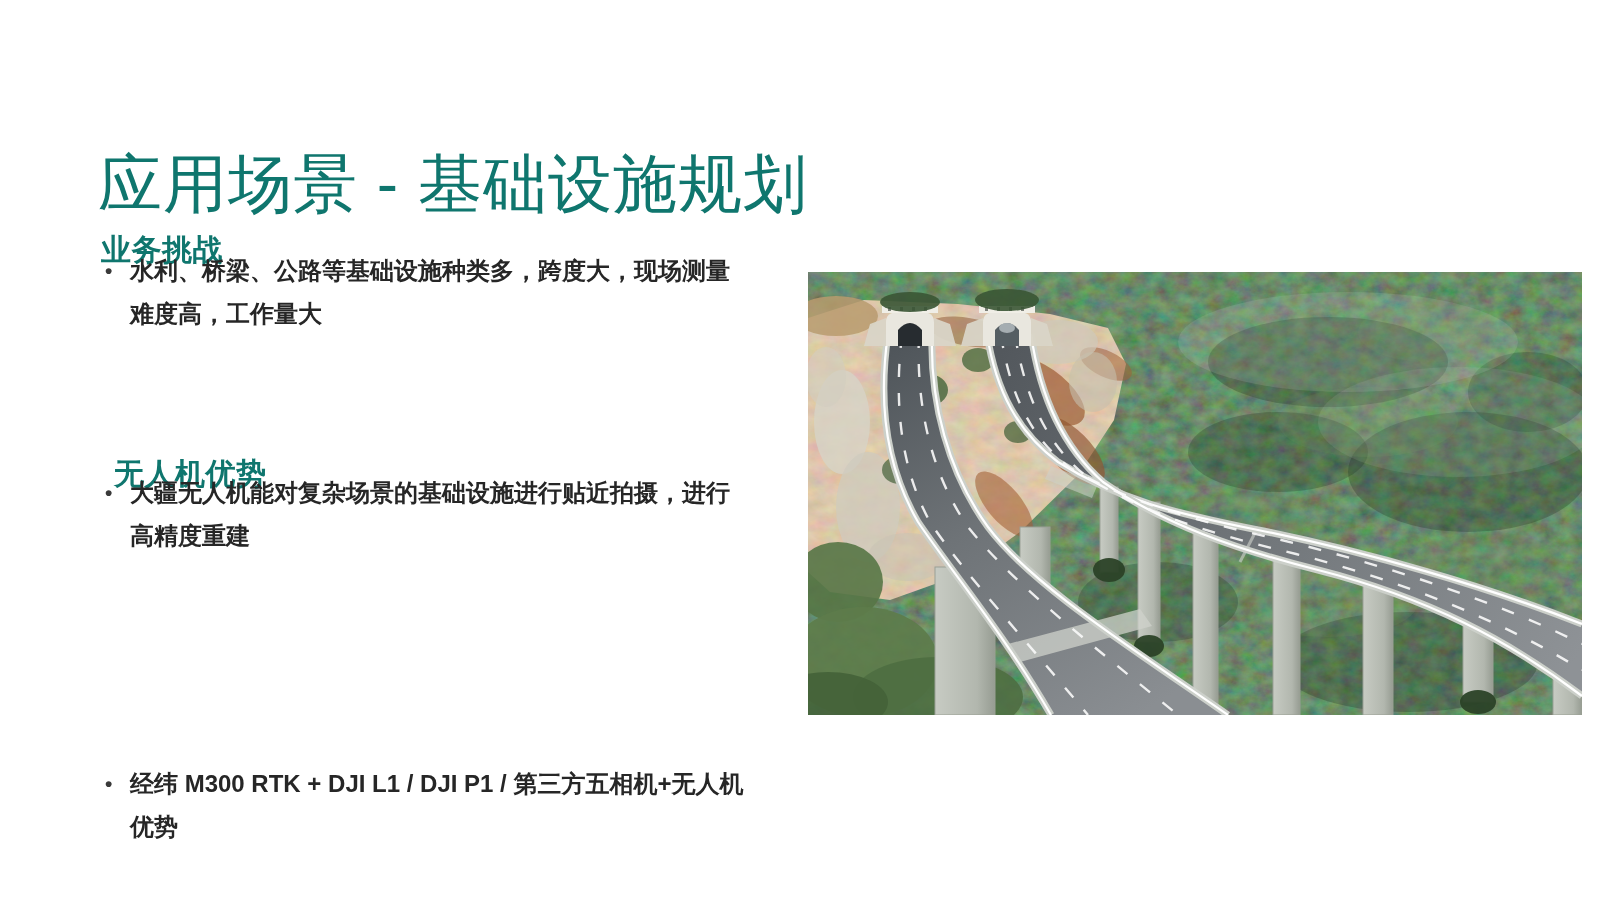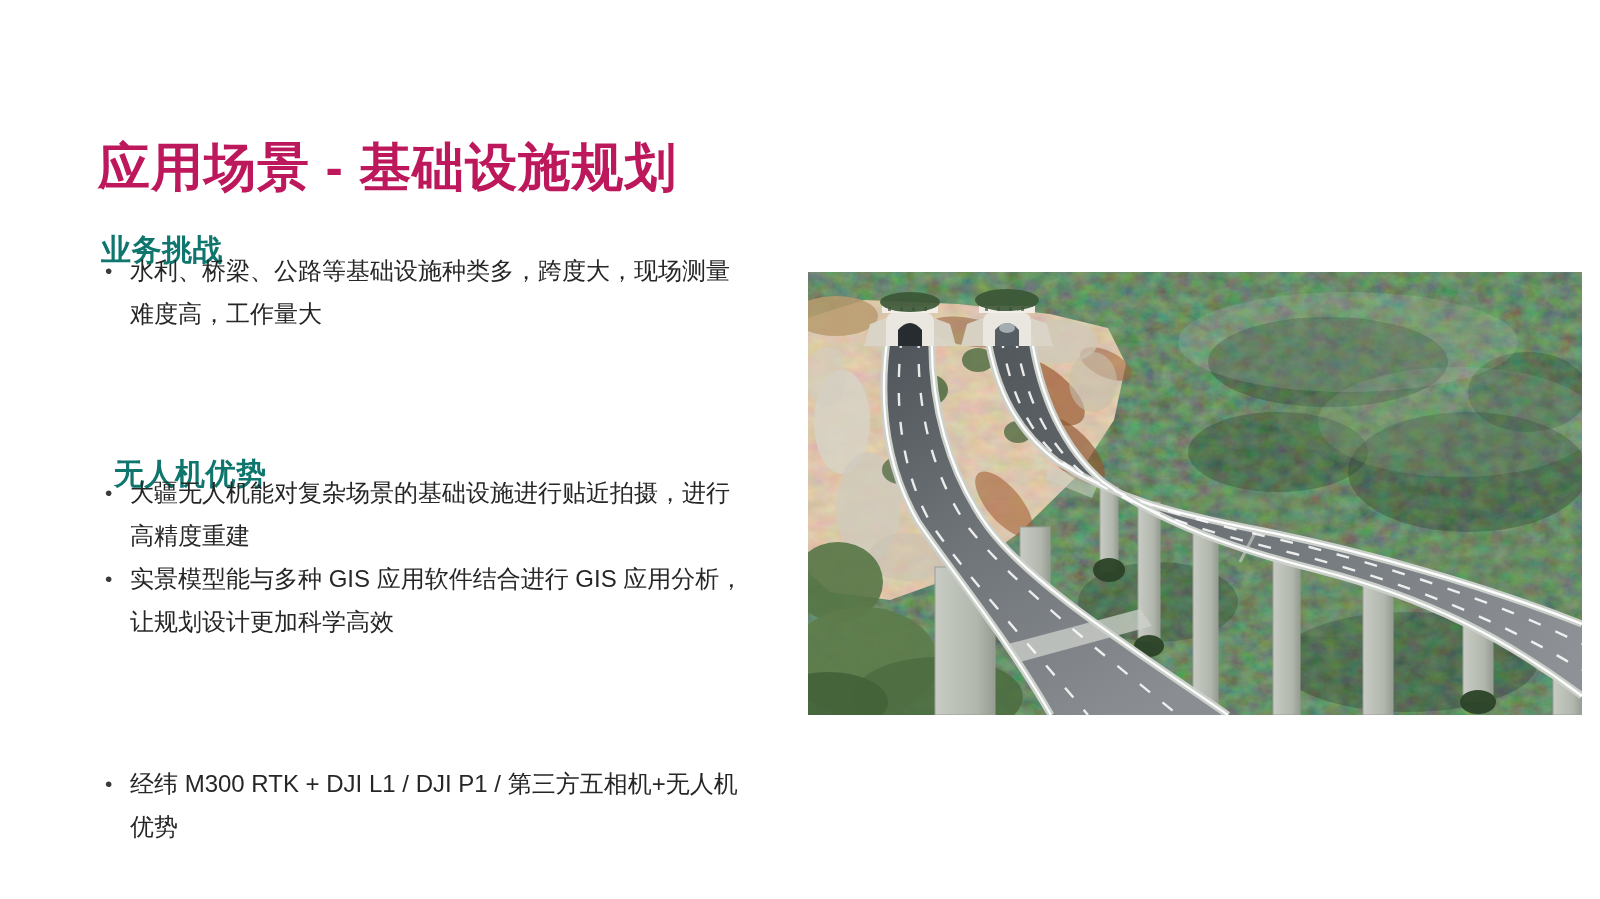--- a/index.html
+++ b/index.html
@@ -1,47 +1,46 @@
 <!DOCTYPE html>
 <html><head>
 <meta charset="utf-8">
 <style>
   html,body{margin:0;padding:0;background:#ffffff;}
   body{font-family:"Liberation Sans","DejaVu Sans",sans-serif;}
   .slide{position:relative;width:1600px;height:899px;background:#ffffff;overflow:hidden;color:#262626;}
-  .title{position:absolute;left:98px;top:98px;font-size:52px;font-weight:700;letter-spacing:1px;color:#be185d;white-space:nowrap;}
+  .title{position:absolute;left:98px;top:98px;font-size:64px;font-weight:400;letter-spacing:1px;color:#0f766e;white-space:nowrap;}
   .sec-h{position:absolute;font-size:30px;font-weight:700;color:#0f766e;letter-spacing:.5px;white-space:nowrap;}
   #h1{left:101px;top:205px;}
   #h2{left:114px;top:429px;font-family:Liberation Serif, serif;}
   #h3{left:99px;top:710px;}
   .blist{position:absolute;left:100px;width:652px;list-style:none;margin:0;padding:0;font-size:24px;line-height:43px;color:#262626;}
   #l1{top:249px;}
   #l2{top:471px;}
   #l3{top:762px;}
-  .blist li{position:relative;padding-left:30px;}
+  .blist li{position:relative;padding-left:30px;font-weight:bold;}
   .blist li::before{content:"\2022";position:absolute;left:5px;top:0;font-size:21px;color:#3a3a3a;}
   .photo{position:absolute;left:808px;top:272px;width:774px;height:443px;}
   .photo svg{display:block;width:774px;height:443px;}
 </style>
 </head>
 <body>
 
 <div class="slide">
 
   <h1 class="title">应用场景 - 基础设施规划</h1>
 
   <h2 class="sec-h" id="h1">业务挑战</h2>
   <ul class="blist" id="l1">
     <li>水利、桥梁、公路等基础设施种类多，跨度大，现场测量难度高，工作量大</li>
   </ul>
 
   <h2 class="sec-h" id="h2">无人机优势</h2>
   <ul class="blist" id="l2">
     <li>大疆无人机能对复杂场景的基础设施进行贴近拍摄，进行高精度重建</li>
-    <li>实景模型能与多种 GIS 应用软件结合进行 GIS 应用分析，让规划设计更加科学高效</li>
   </ul>
 
   <ul class="blist" id="l3">
     <li>经纬 M300 RTK + DJI L1 / DJI P1 / 第三方五相机+无人机优势</li>
   </ul>
 
   <div class="photo" title="无人机航拍：两条高速公路高架桥自山体双隧道口驶出，跨越森林峡谷">
     <svg viewBox="0 0 774 443" xmlns="http://www.w3.org/2000/svg">
       <defs>
         <filter id="fForest" x="0%" y="0%" width="100%" height="100%">

